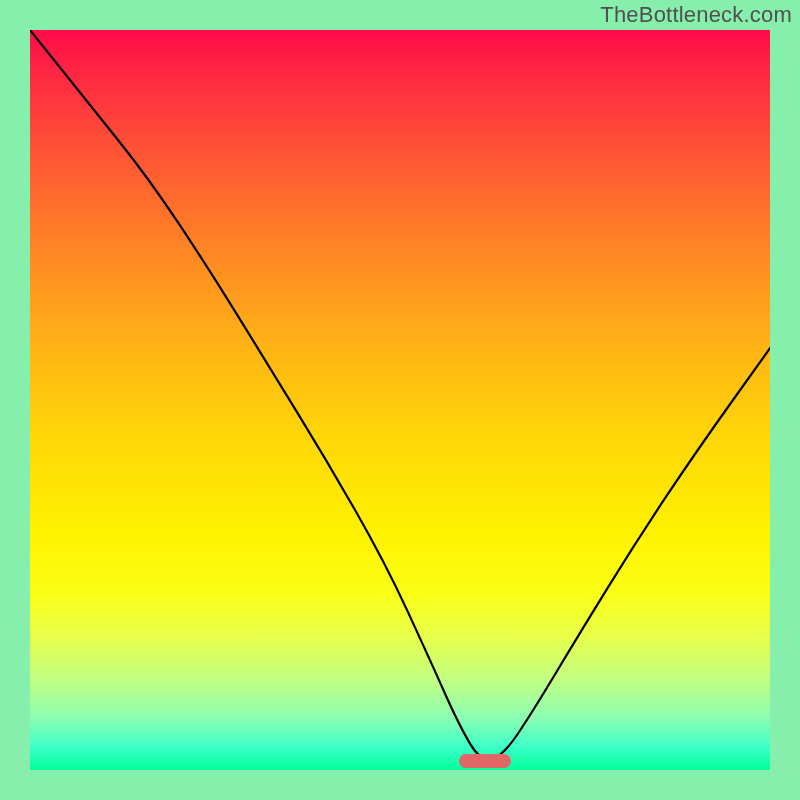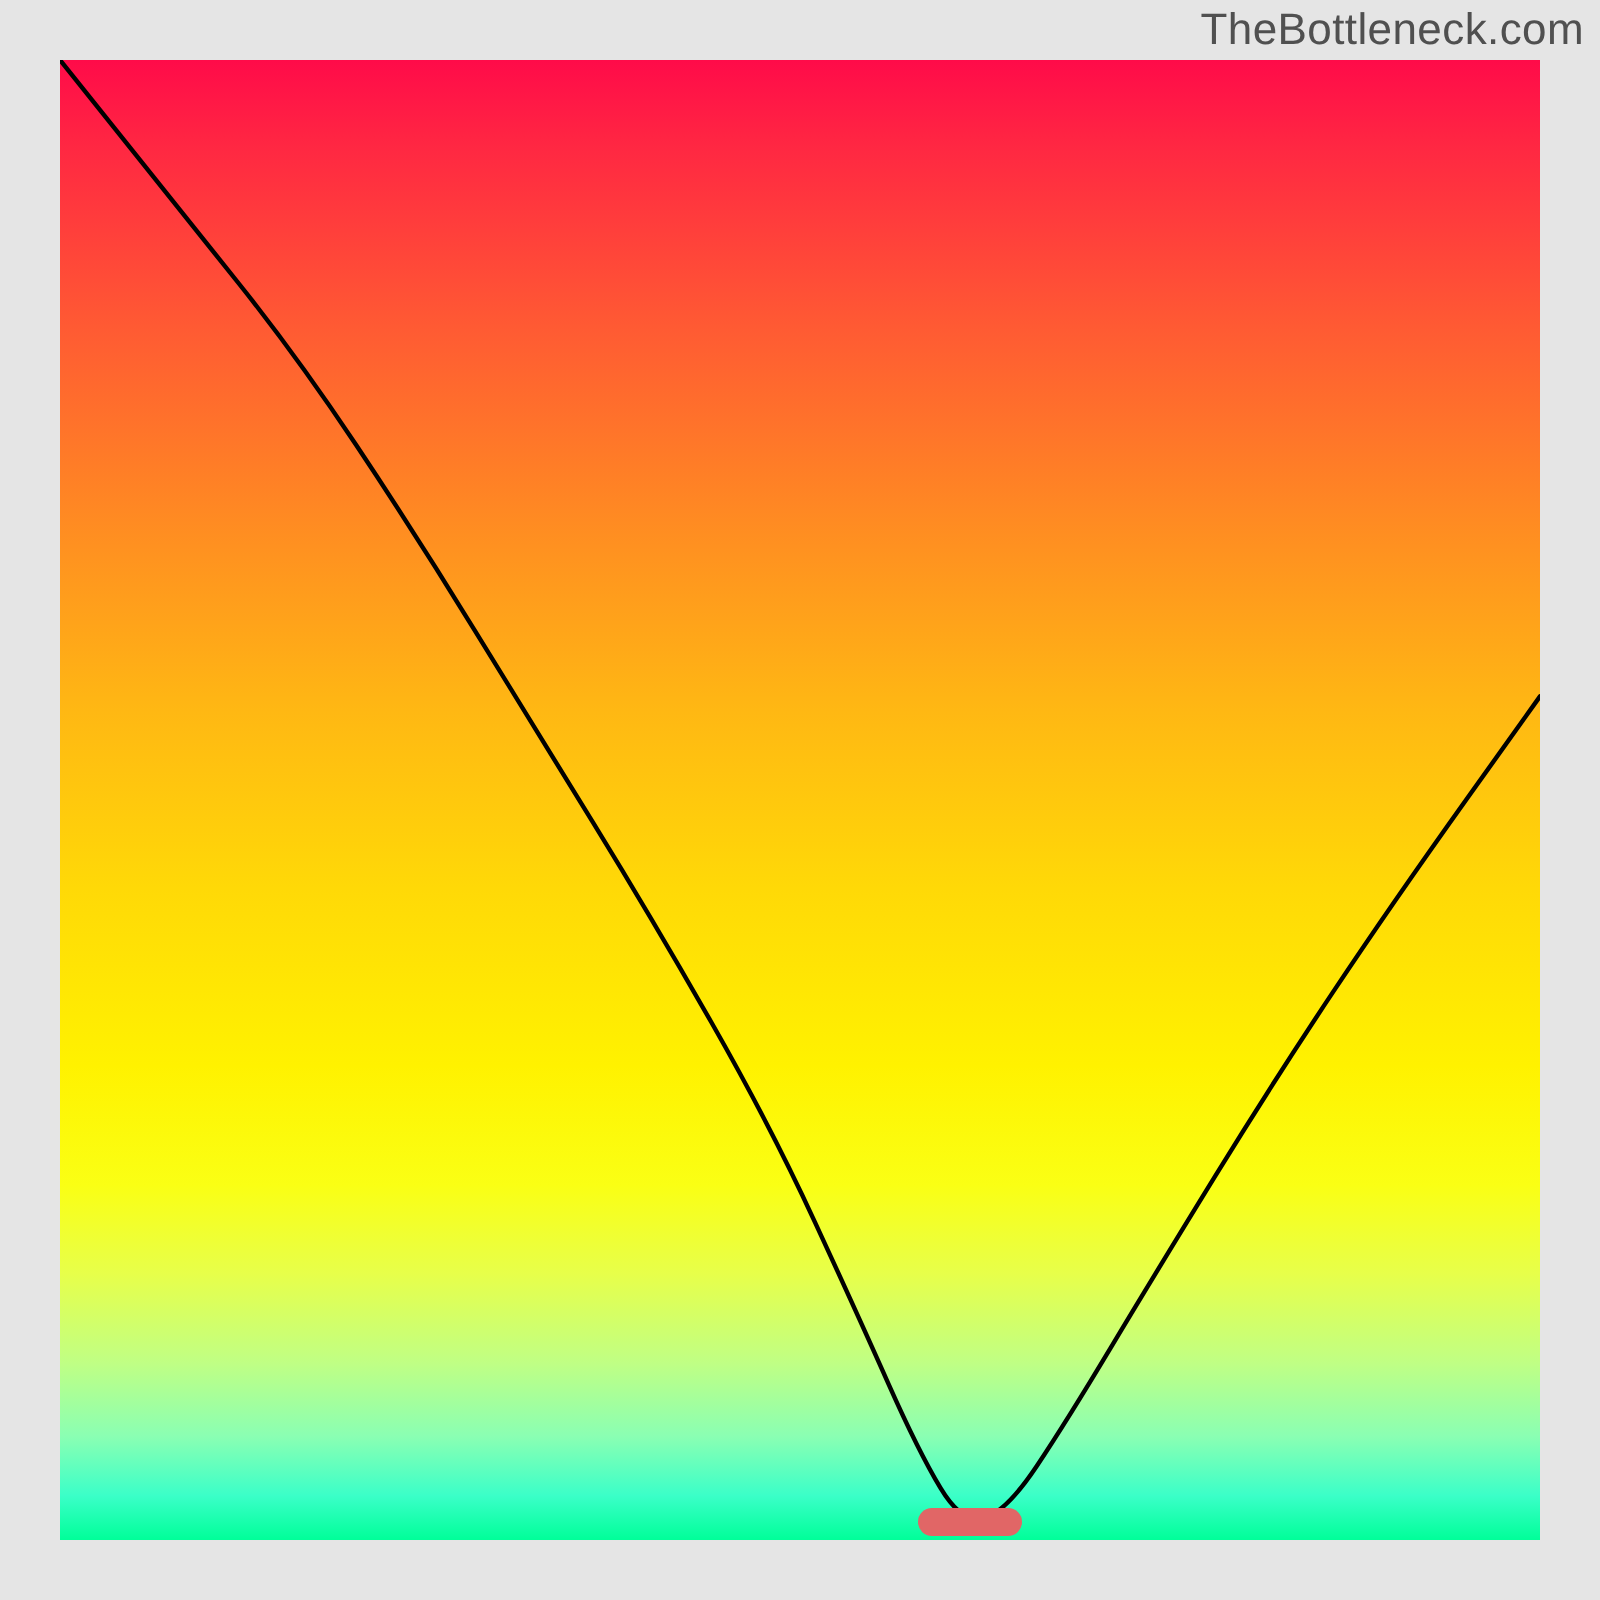--- a/index.html
+++ b/index.html
@@ -8,21 +8,21 @@
     width: 800px;
     height: 800px;
     background: #000000;
     overflow: hidden;
     font-family: Arial, Helvetica, sans-serif;
   }
   .frame {
     position: relative;
     width: 800px;
     height: 800px;
-    background: #e5e5e5;
+    background: #86efac;
   }
   .watermark {
     position: absolute;
     top: 2px;
     right: 8px;
     color: #505050;
     font-size: 22px;
     font-weight: 500;
     letter-spacing: 0.2px;
     z-index: 10;

